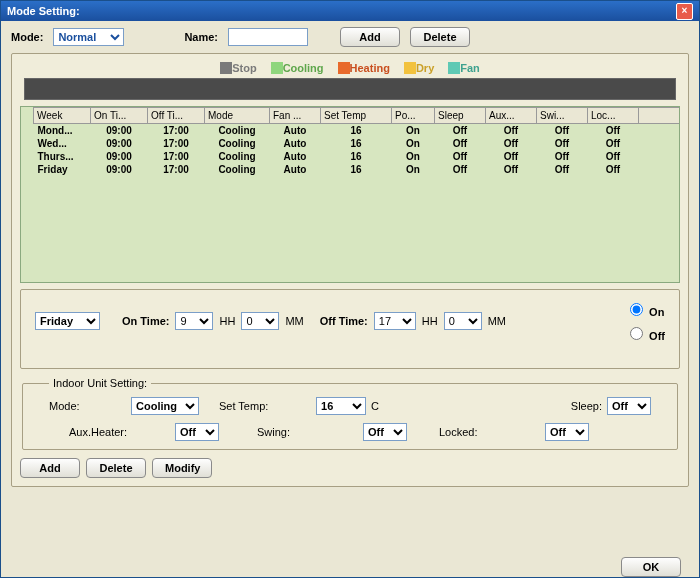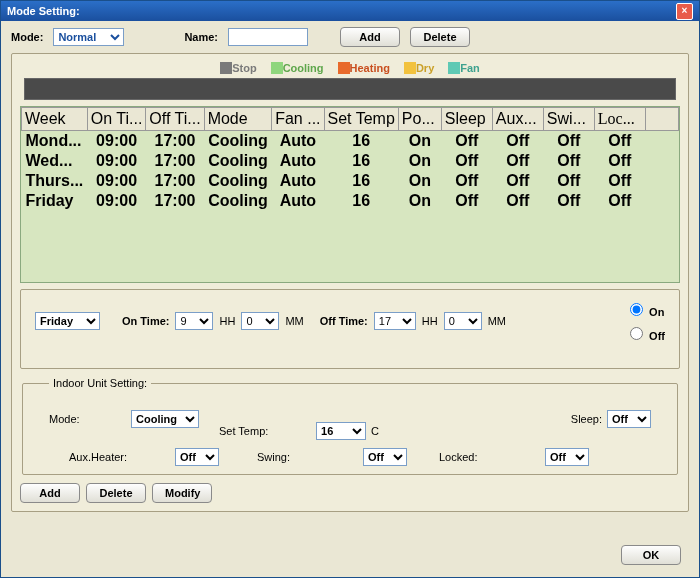--- a/index.html
+++ b/index.html
@@ -12,36 +12,36 @@
 select,input[type=text]{border:1px solid #7a9ec8;height:18px;font-size:11px;box-sizing:border-box;}
 select{background:#fff;}
 .btn{background:linear-gradient(to bottom,#fefefe,#e0dfd6);border:1px solid #8a8a8a;border-radius:4px;height:20px;padding:0 12px;font-size:11px;font-weight:bold;cursor:pointer;}
 .panel{border:1px solid #a79f83;border-radius:2px;background:#f0edda;margin-top:6px;padding:8px;}
 .legend-row{display:flex;gap:14px;justify-content:center;align-items:center;margin-bottom:4px;}
 .legend-item{display:flex;align-items:center;gap:0;font-weight:bold;}
 .sw{width:12px;height:12px;display:inline-block;}
 .timeline{background:#4a4a4a;height:20px;border:1px solid #666;margin:0 4px;}
 .ticks{display:flex;justify-content:space-between;color:#1e5aa8;font-weight:bold;margin-top:1px;padding:0 2px;}
 .table-wrap{border:1px solid #8aa97f;background:#d7e6c0;height:175px;overflow:hidden;margin-top:6px;}
-table{border-collapse:collapse;width:100%;font-size:16px;}
+table{border-collapse:collapse;width:100%;font-size:10px;margin-left:12px;}
 thead th{background:#eae7d4;border:1px solid #999;padding:2px 3px;font-weight:normal;text-align:left;white-space:nowrap;overflow:hidden;}
 tbody td{padding:1px 4px;text-align:center;font-weight:bold;}
 tbody td:first-child{text-align:left;}
 .settings-box{border:1px solid #a79f83;border-radius:2px;margin-top:6px;position:relative;}
 .tab-row{position:absolute;bottom:-1px;left:6px;display:flex;}
 .tab{border:1px solid #8b8b8b;border-bottom:none;background:#eeead5;padding:2px 8px;font-size:11px;margin-right:2px;cursor:pointer;}
 .tab.active{font-weight:bold;background:#f0edda;border-bottom:1px solid #f0edda;}
 .ws-body{padding:10px 14px 26px;display:flex;align-items:center;gap:6px;}
 .radio-col{display:flex;flex-direction:column;gap:6px;margin-left:auto;font-weight:bold;}
 fieldset{border:1px solid #a79f83;border-radius:2px;margin-top:8px;padding:8px 26px;}
 legend{padding:0 4px;font-size:11px;}
 .iu-row{display:flex;align-items:center;gap:6px;margin-bottom:8px;}
 .iu-row > .grp{display:flex;align-items:center;gap:5px;}
 .bottom-row{display:flex;gap:6px;margin-top:8px;}
-.ok-row{position:absolute;right:18px;bottom:12px;}
+.ok-row{position:absolute;right:18px;bottom:0;}
 </style>
 </head>
 <body>
 
 <div class="window">
   <div class="titlebar">
     <span>Mode Setting:</span>
     <span class="close-btn">×</span>
   </div>
 
@@ -90,21 +90,21 @@
                 <th style="width: 50px;">Week</th>
                 <th style="width: 50px;">On Ti...</th>
                 <th style="width: 50px;">Off Ti...</th>
                 <th style="width: 58px;">Mode</th>
                 <th style="width: 44px;">Fan ...</th>
                 <th style="width: 64px;">Set Temp</th>
                 <th style="width: 36px;">Po...</th>
                 <th style="width: 44px;">Sleep</th>
                 <th style="width: 44px;">Aux...</th>
                 <th style="width: 44px;">Swi...</th>
-                <th style="width: 44px; font-family: Liberation Serif, serif;">Loc...</th>
+                <th style="width: 44px;">Loc...</th>
                 <th></th>
               </tr>
             </thead>
           <tbody id="tbody">
               <tr>
                 <td>Mond...</td>
                 <td>09:00</td>
                 <td>17:00</td>
                 <td>Cooling</td>
                 <td>Auto</td>
@@ -185,21 +185,21 @@
       </div>
 
       <fieldset>
         <legend>Indoor Unit Setting:</legend>
         <div class="iu-row">
           <div class="grp" style="width:150px;">
               <span>Mode:</span>
               <span style="flex:1"></span>
               <select style="width:68px;font-weight:bold;"><option>Cooling</option></select>
             </div>
-          <div class="grp" style="width:160px;margin-left:14px;margin-top:25px;">
+          <div class="grp" style="width:160px;margin-left:14px;">
               <span>Set Temp:</span>
               <span style="flex:1"></span>
               <select style="width:50px;font-weight:bold;"><option>16</option></select>
               <span>C</span>
             </div>
           <div class="grp" style="margin-left:auto;">
               <span>Sleep:</span>
               <select style="width:44px;font-weight:bold;"><option>Off</option></select>
             </div>
         </div>

